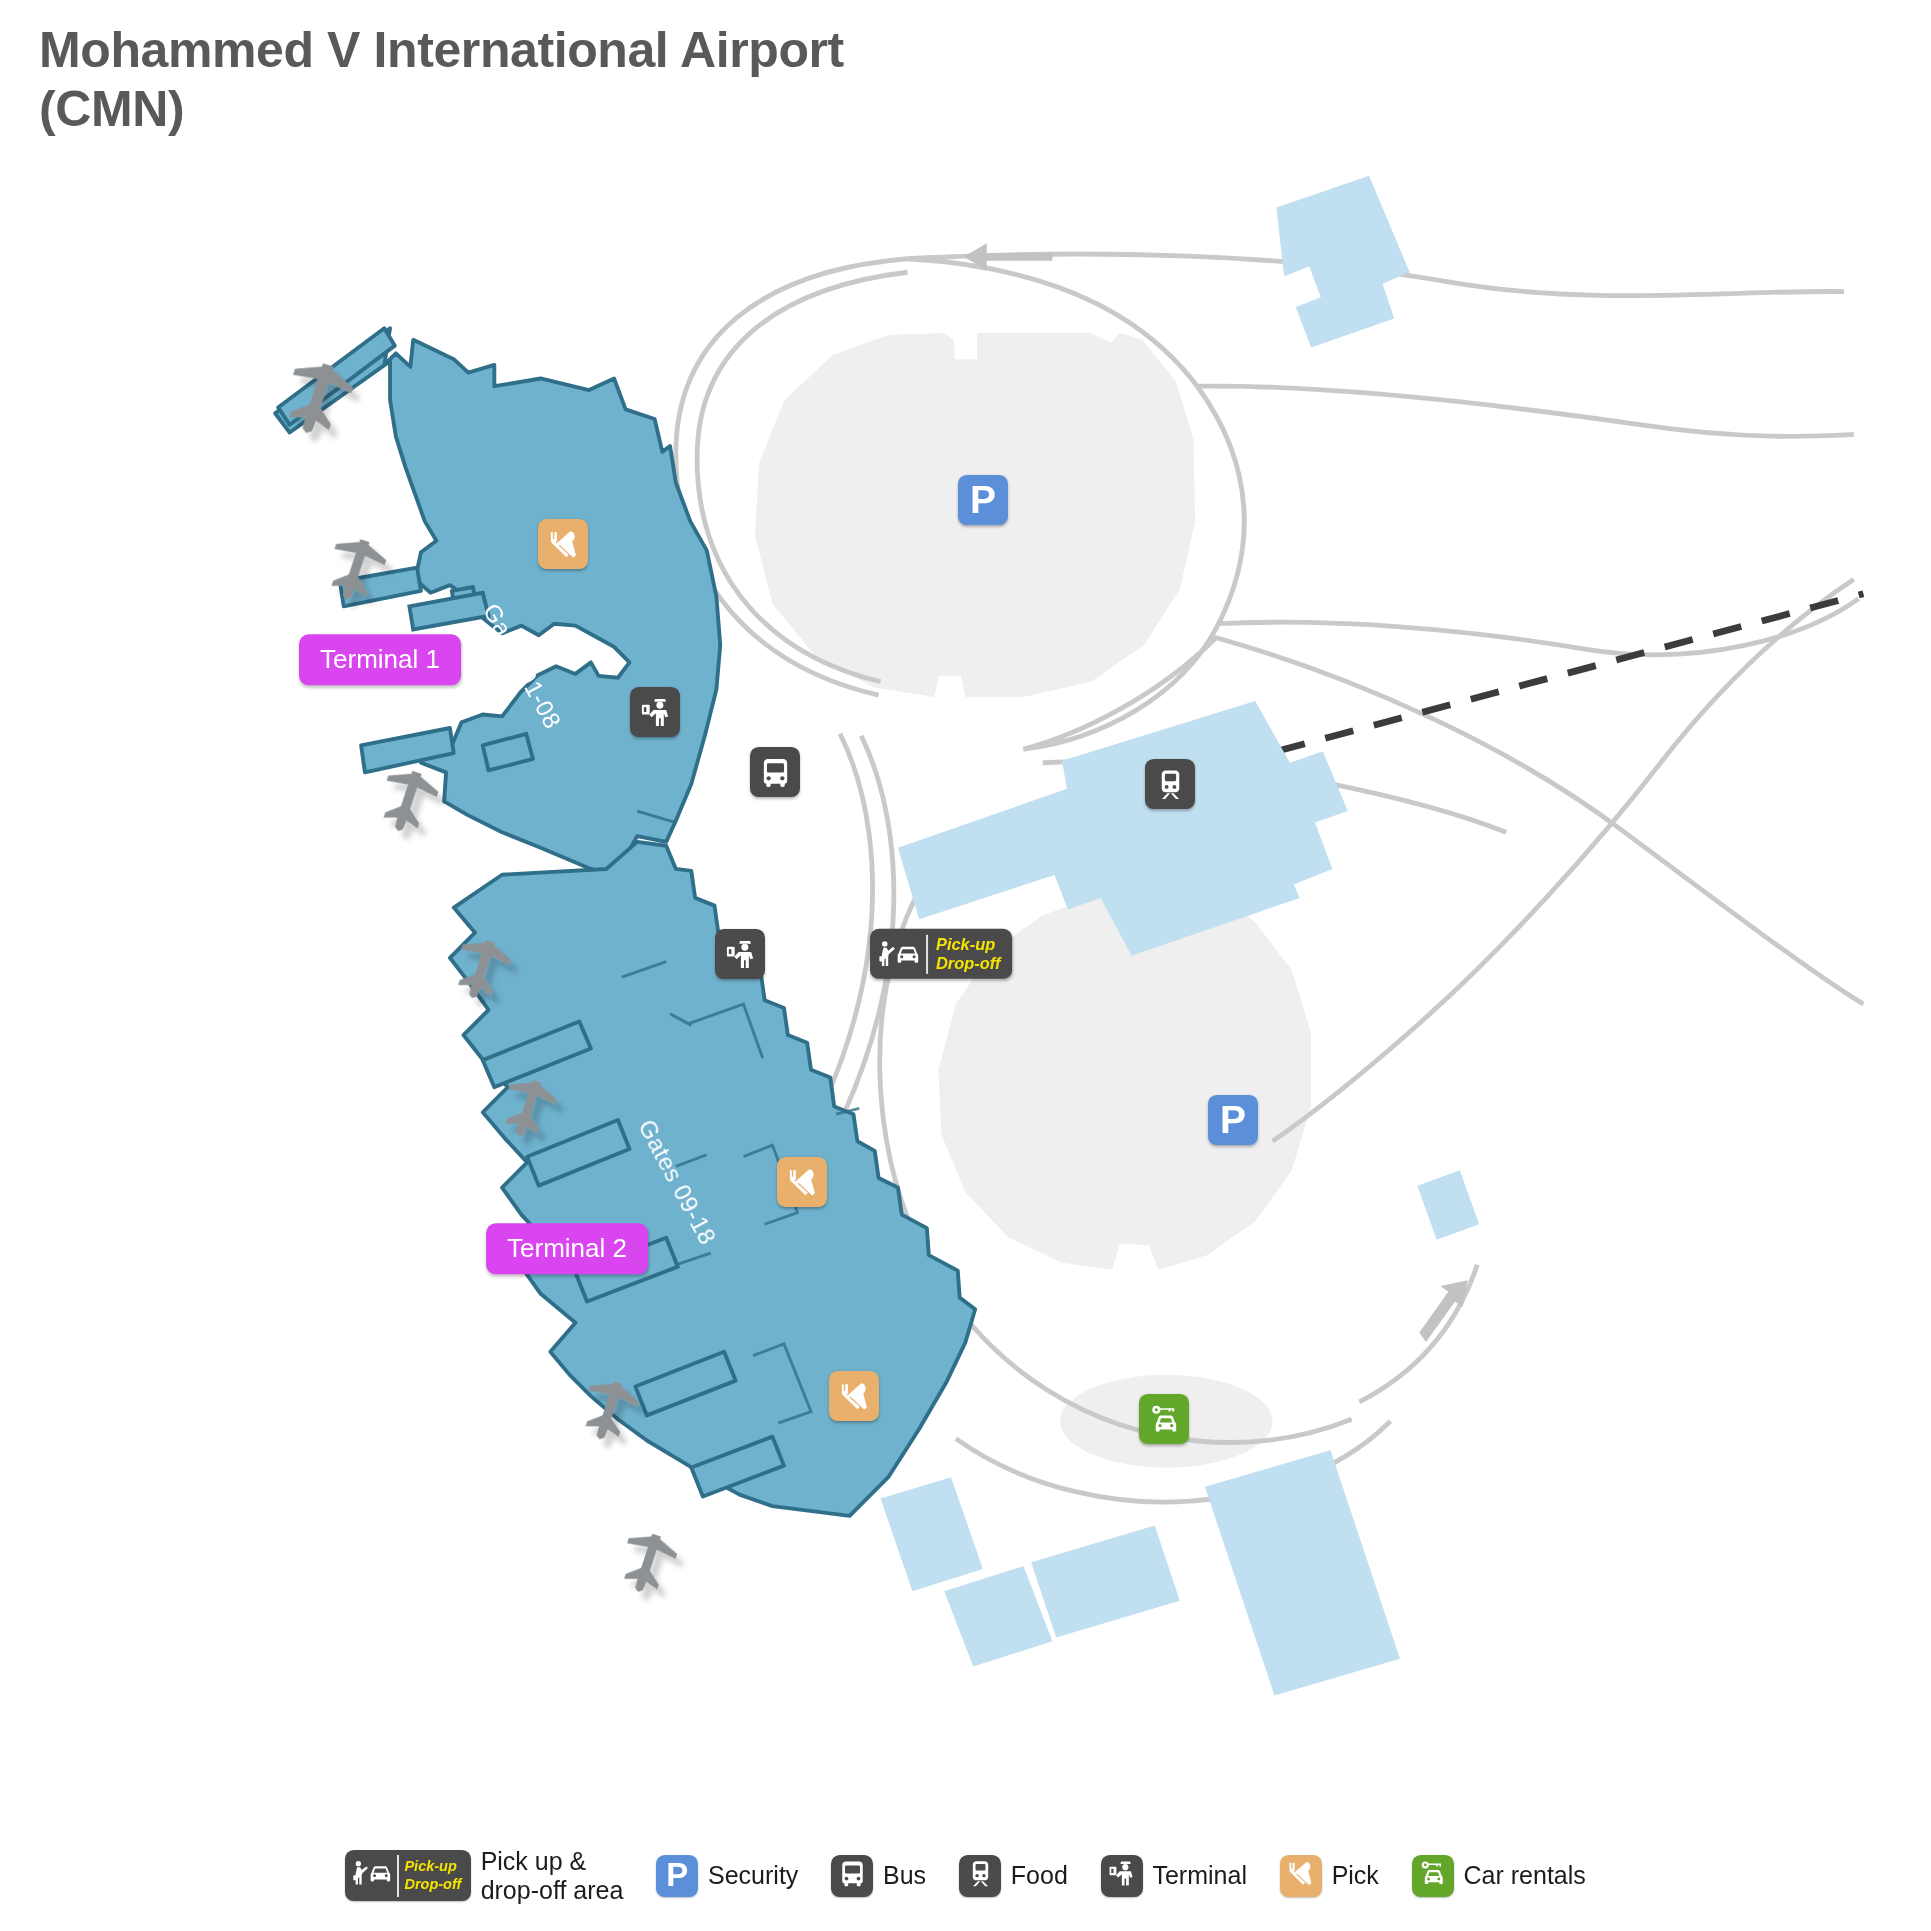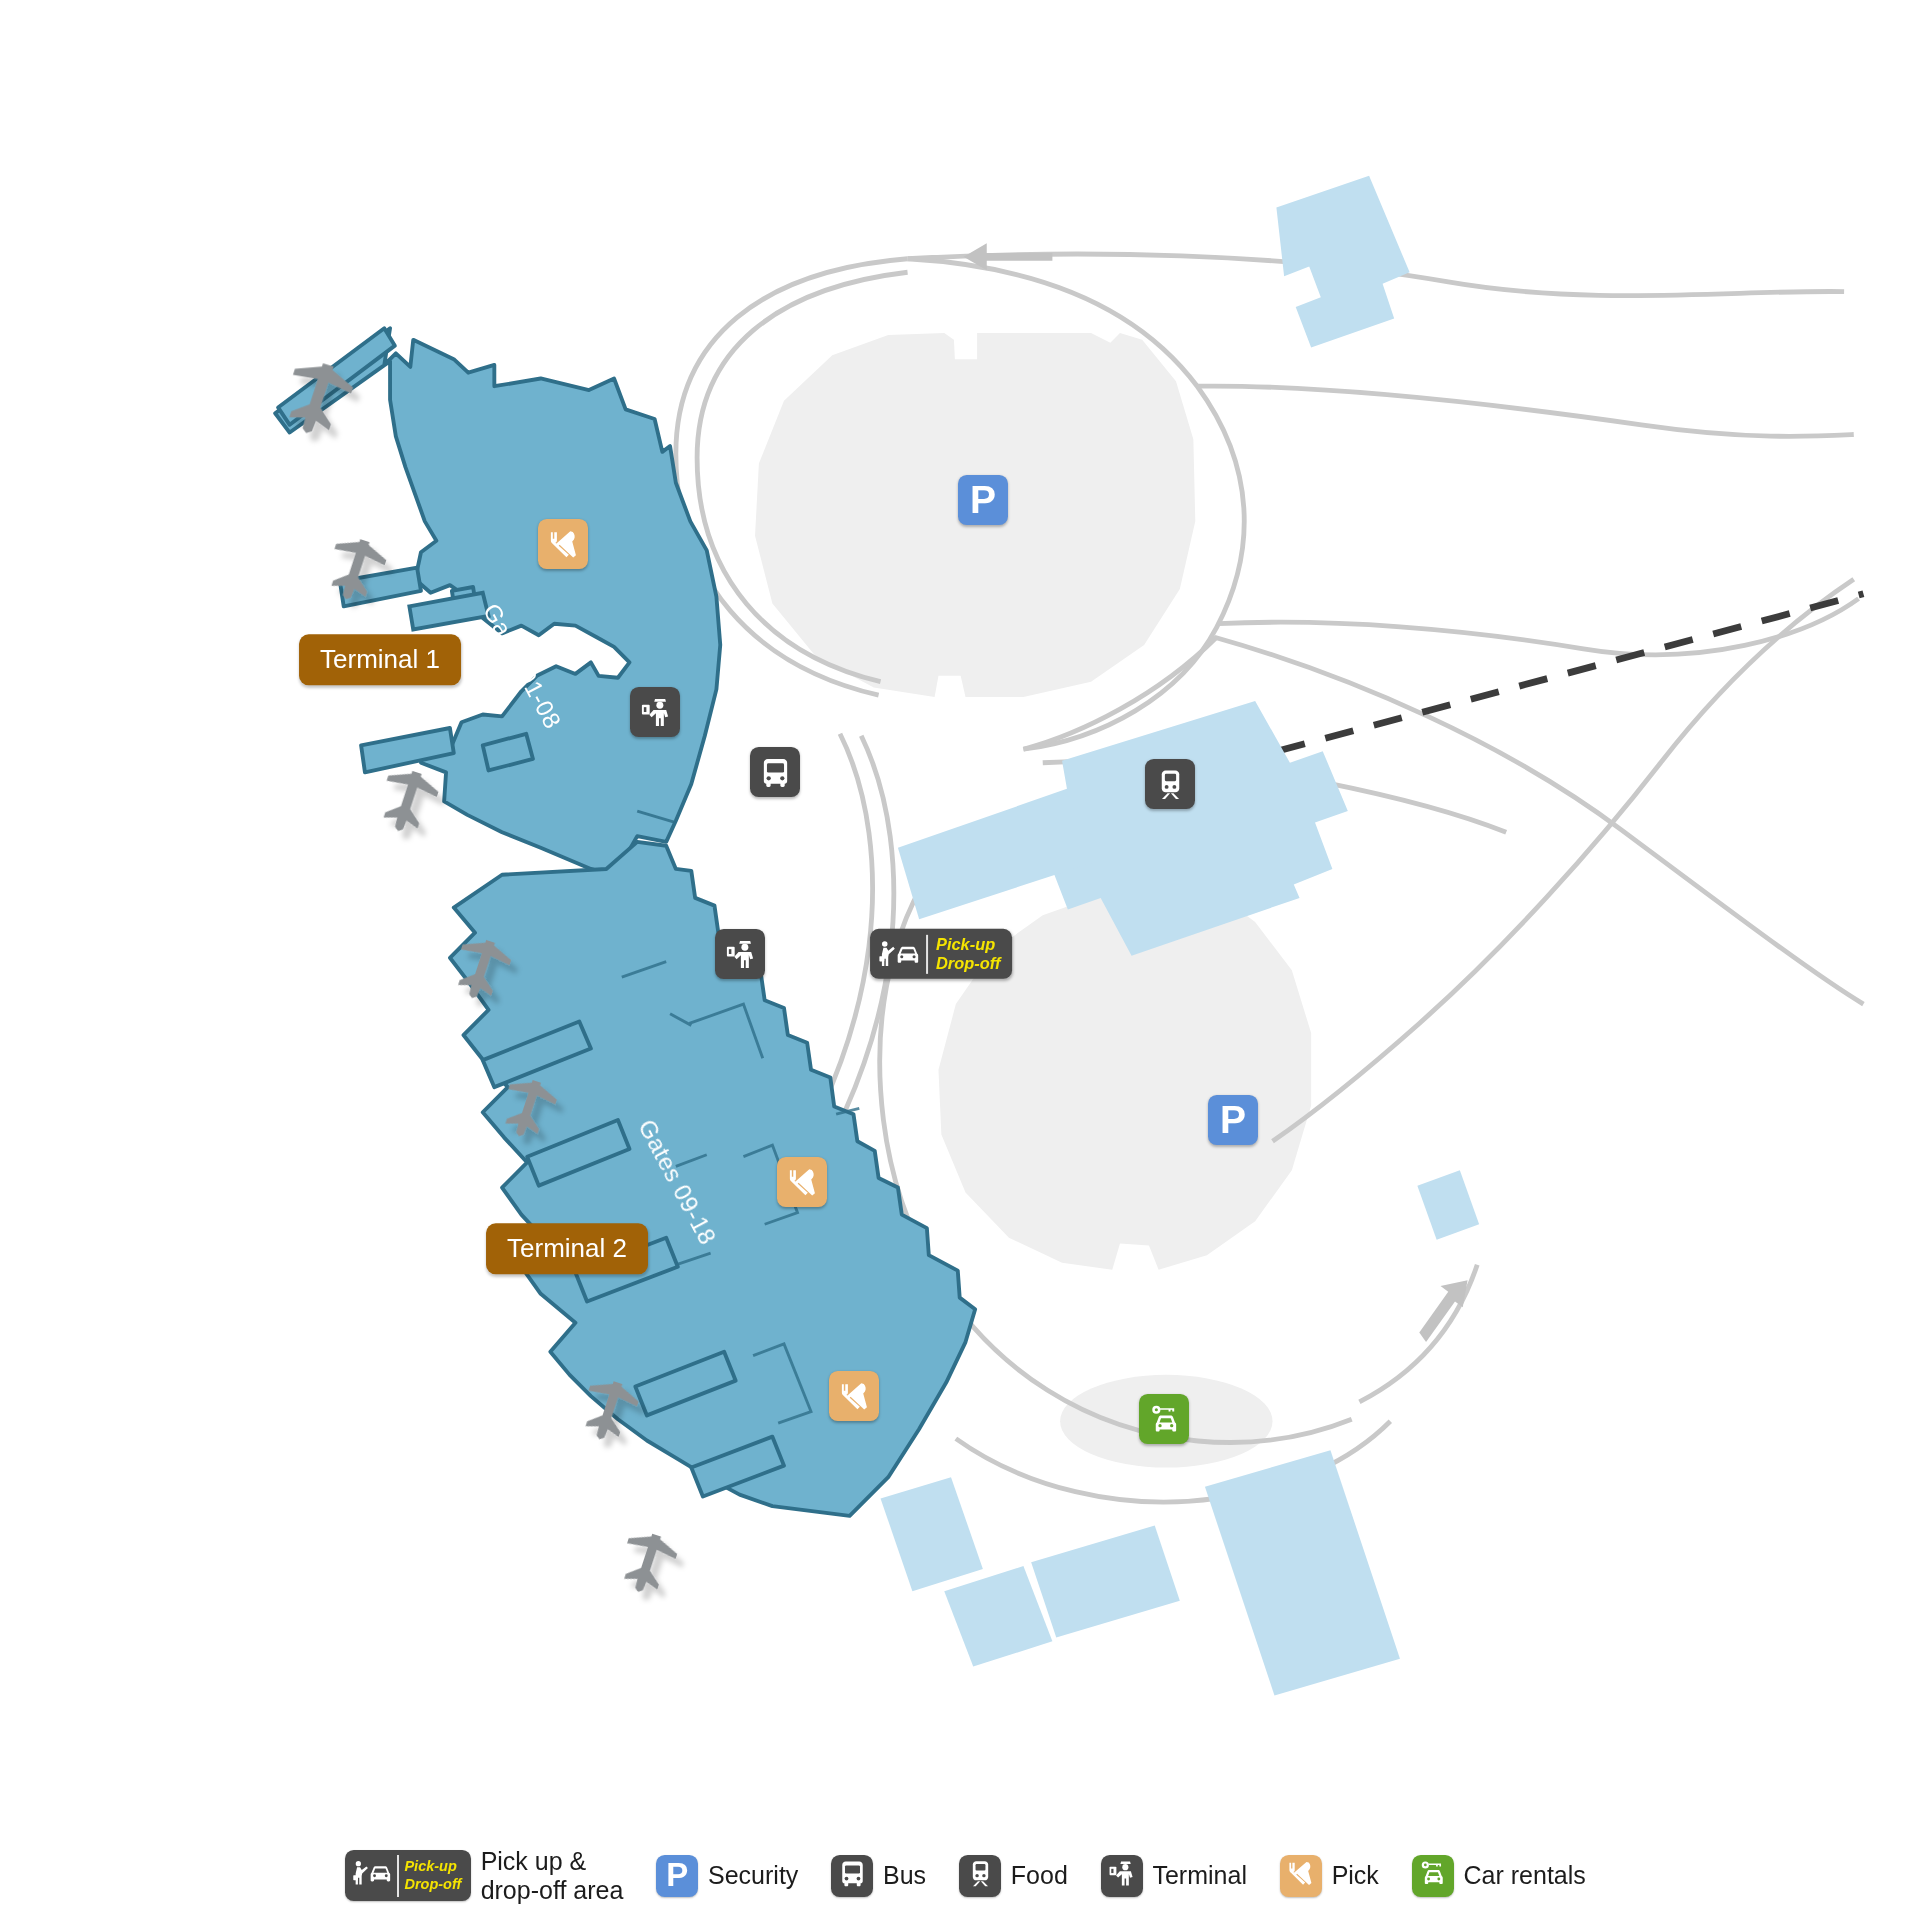--- a/index.html
+++ b/index.html
@@ -81,21 +81,21 @@
     font-weight: bold;
     line-height: 1.18;
     white-space: pre-line;
     padding-right: 1.9px;
     font-style: italic;
   }
   
   .terminal-pill {
     position: absolute;
     transform: translate(-50%, -50%);
-    background: #a16207;
+    background: #d946ef;
     color: #ffffff;
     font-size: 26px;
     padding: 9.7px 21px 10.6px;
     border-radius: 9.7px;
     white-space: nowrap;
     box-shadow: 0 1.9px 2.9px rgba(0,0,0,0.22);
   }
   
   .gate-label {
     position: absolute;
@@ -147,20 +147,22 @@
     color: #1c1c1c;
     line-height: 1.14;
     white-space: pre-line;
   }
 </style>
 </head>
 <body>
 
 <div id="map-root">
 
+  <div id="page-title">Mohammed V International Airport
+(CMN)</div>
 
   <svg class="mapsvg" viewBox="0 0 2000 2000">
     <defs>
       <filter id="chipshadow" x="-30%" y="-30%" width="180%" height="180%">
         <feDropShadow dx="0" dy="2" stdDeviation="2" flood-color="#000" flood-opacity="0.3"></feDropShadow>
       </filter>
       <filter id="planeshadow" x="-30%" y="-30%" width="180%" height="180%">
         <feDropShadow dx="7" dy="9" stdDeviation="3" flood-color="#000" flood-opacity="0.18"></feDropShadow>
       </filter>
       <g id="plane-shape">

